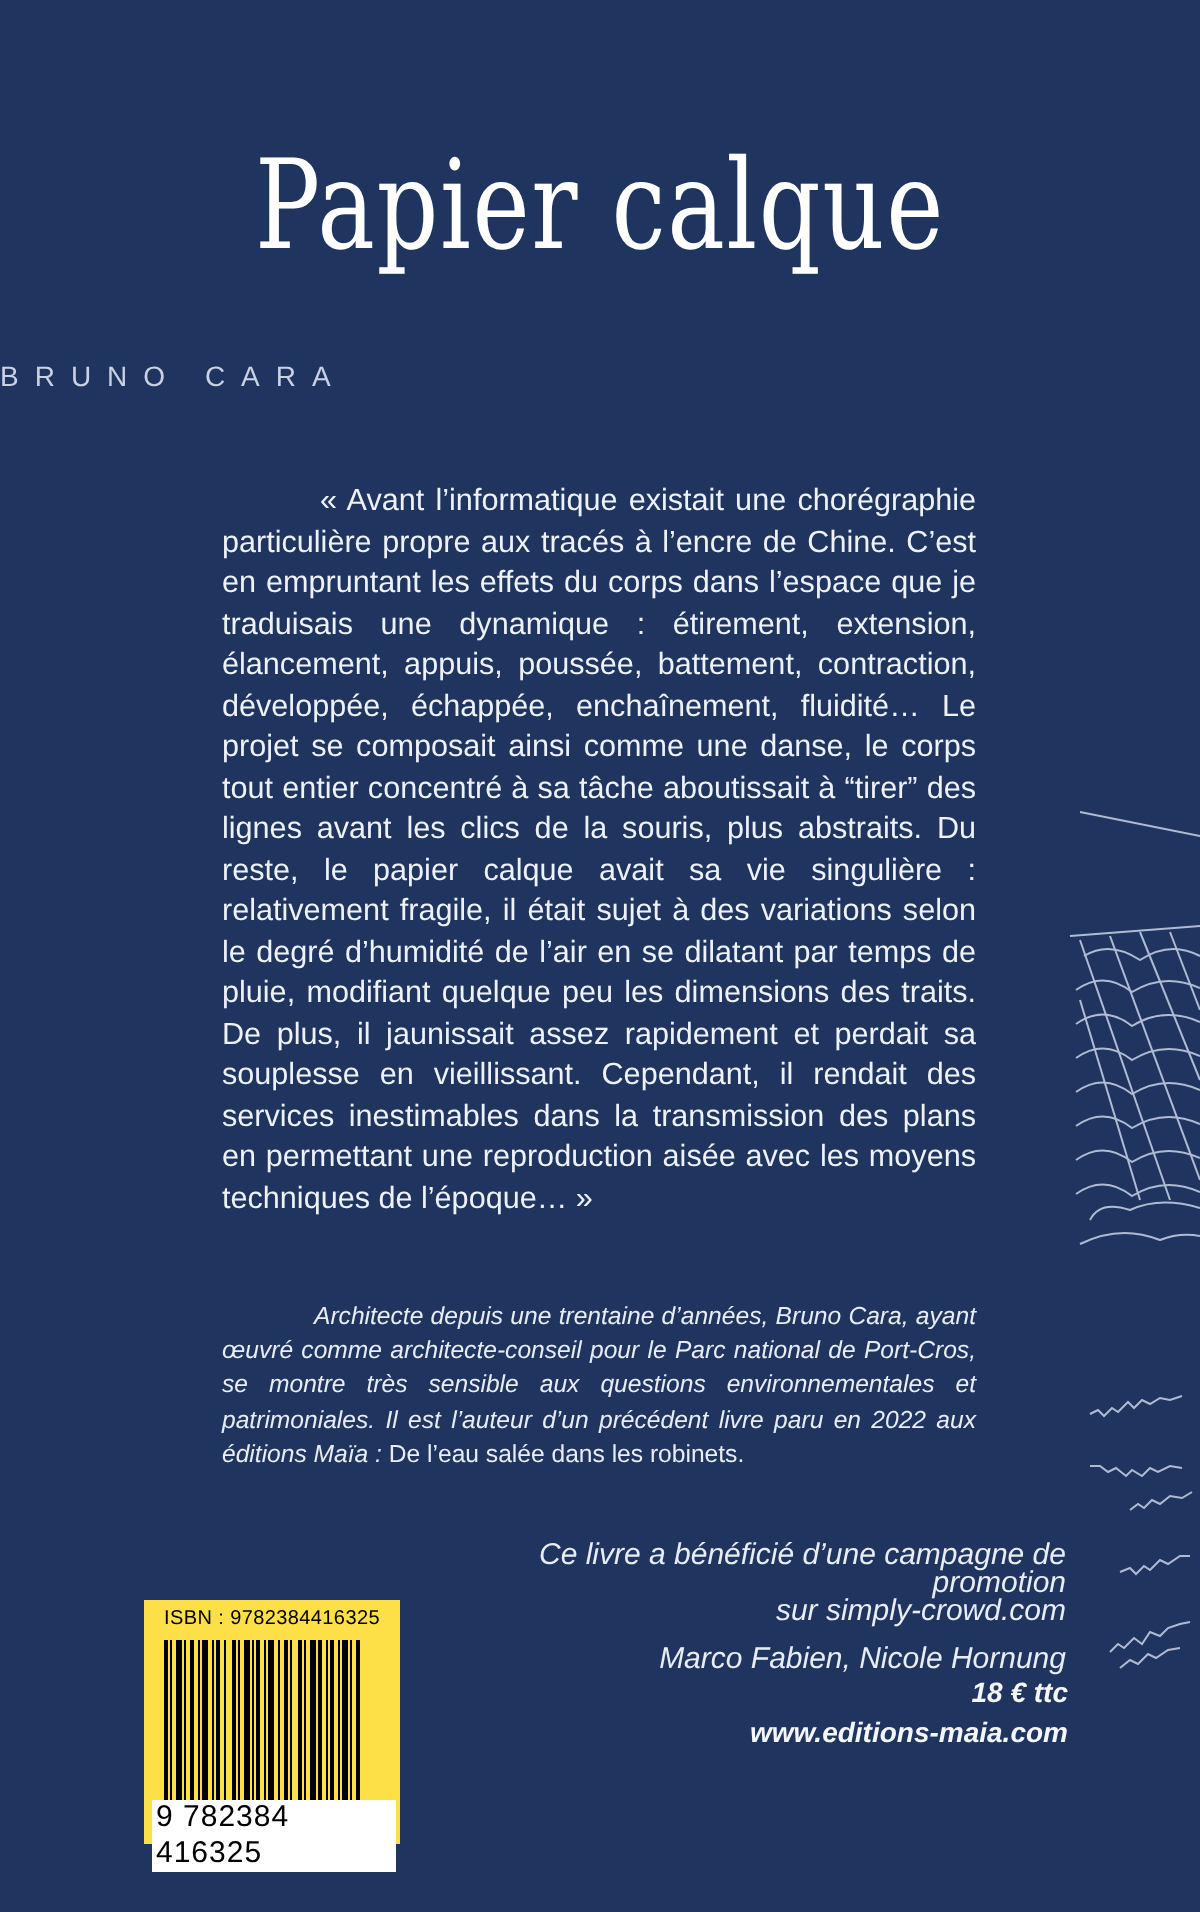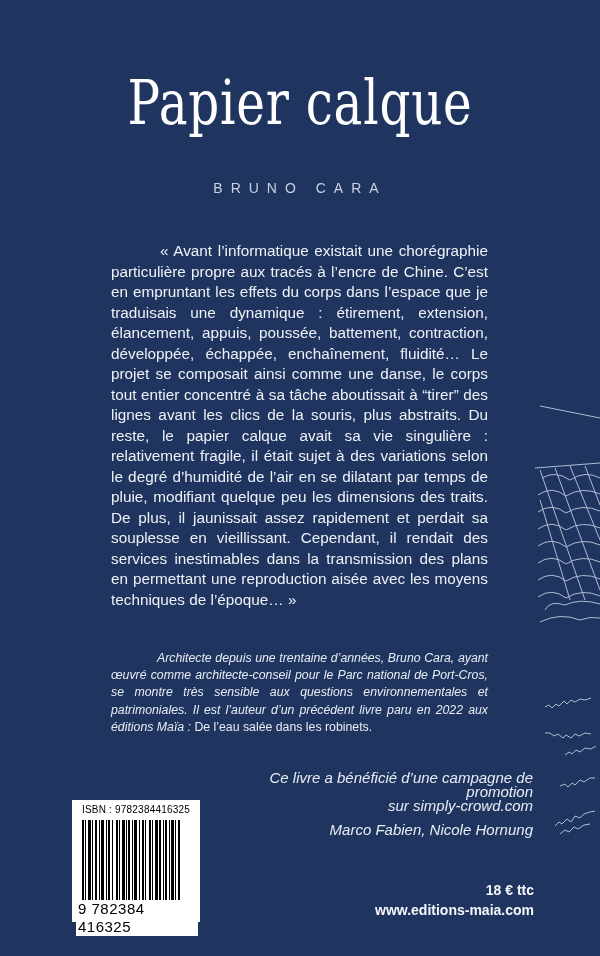--- a/index.html
+++ b/index.html
@@ -8,47 +8,47 @@
     background:#1f355f; position:relative;
     font-family:"Liberation Sans", sans-serif; color:#f2f4f8;
   }
   .title {
     position:absolute; left:0; width:600px; top:72px; text-align:center;
     font-family:"DejaVu Serif", serif; font-size:62px; color:#ffffff;
     letter-spacing:1px; font-weight:normal; line-height:1;
     transform:scaleX(0.78);
   }
   .author {
-    position:absolute; left:0; width:600px; top:180px; text-align:center;
+    position:absolute; left:0; width:600px; top:180px; 
     font-size:14px; letter-spacing:8px; color:#c9d1e2;
   }
   .quote {
     position:absolute; left:111px; width:377px; top:241px;
     font-size:15.3px; line-height:20.5px; text-align:justify; color:#eef1f6;
     text-indent:49px;
   }
   .bio {
     position:absolute; left:111px; width:377px; top:650px;
     font-size:12.3px; line-height:17.2px; text-align:justify; font-style:italic;
     text-indent:46px; color:#e8ecf3;
   }
   .bio .title-ref { font-style:normal; }
   .promo {
     position:absolute; right:67px; width:300px; top:771px; text-align:right;
     font-size:15px; line-height:14px; font-style:italic; color:#e8ecf3;
   }
   .promo b { font-weight:bold; }
   .promo .gap { height:10px; }
   .price {
-    position:absolute; right:66px; top:880px; text-align:right;
-    font-size:14px; font-weight:bold; color:#f5f6fa; line-height:20px;
+    position:absolute; right:66px; top:836px; text-align:right;
+    font-size:14px; font-style:italic; font-weight:bold; color:#f5f6fa; line-height:20px;
   }
   .barcode-box {
     position:absolute; left:72px; top:800px; width:128px; height:122px;
-    background:#ffffff; color:#000;
+    background:#fde047; color:#000;
   }
   .isbn-label {
     position:absolute; left:0; width:128px; top:4px; text-align:center;
     font-size:10px; letter-spacing:0.2px;
   }
   .bars { position:absolute; left:10px; top:20px; width:112px; height:84px; display:flex; }
   .bars span { display:block; height:100%; background:#000; }
   .isbn-digits {
     position:absolute; left:4px; top:100px; font-size:15px; letter-spacing:0.5px;
     background:#fff; padding:0 2px; width:118px; line-height:18px;

